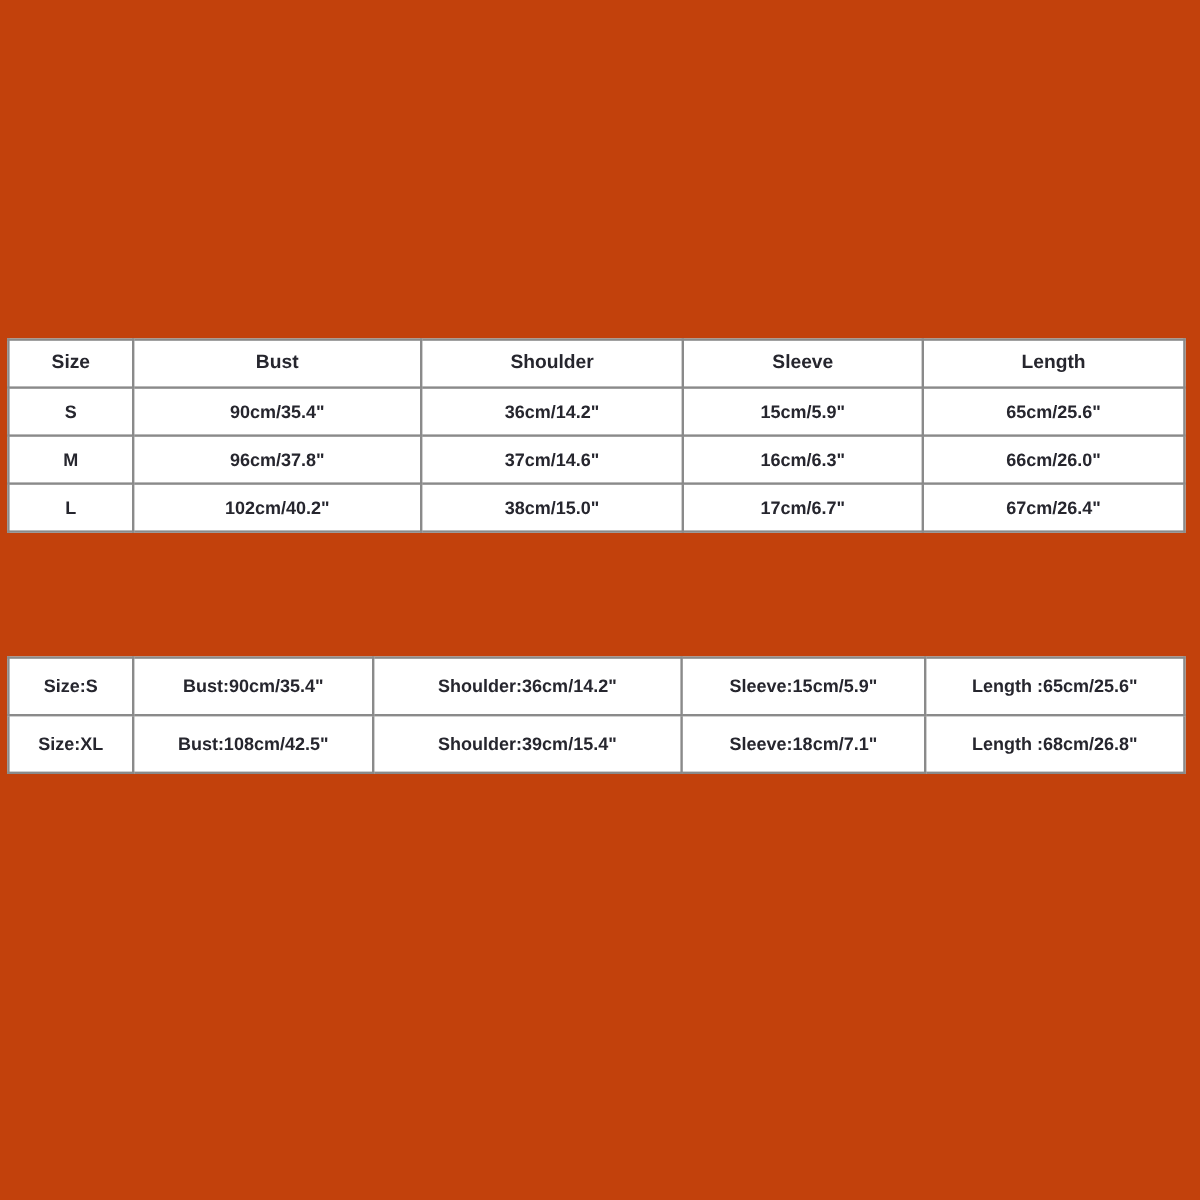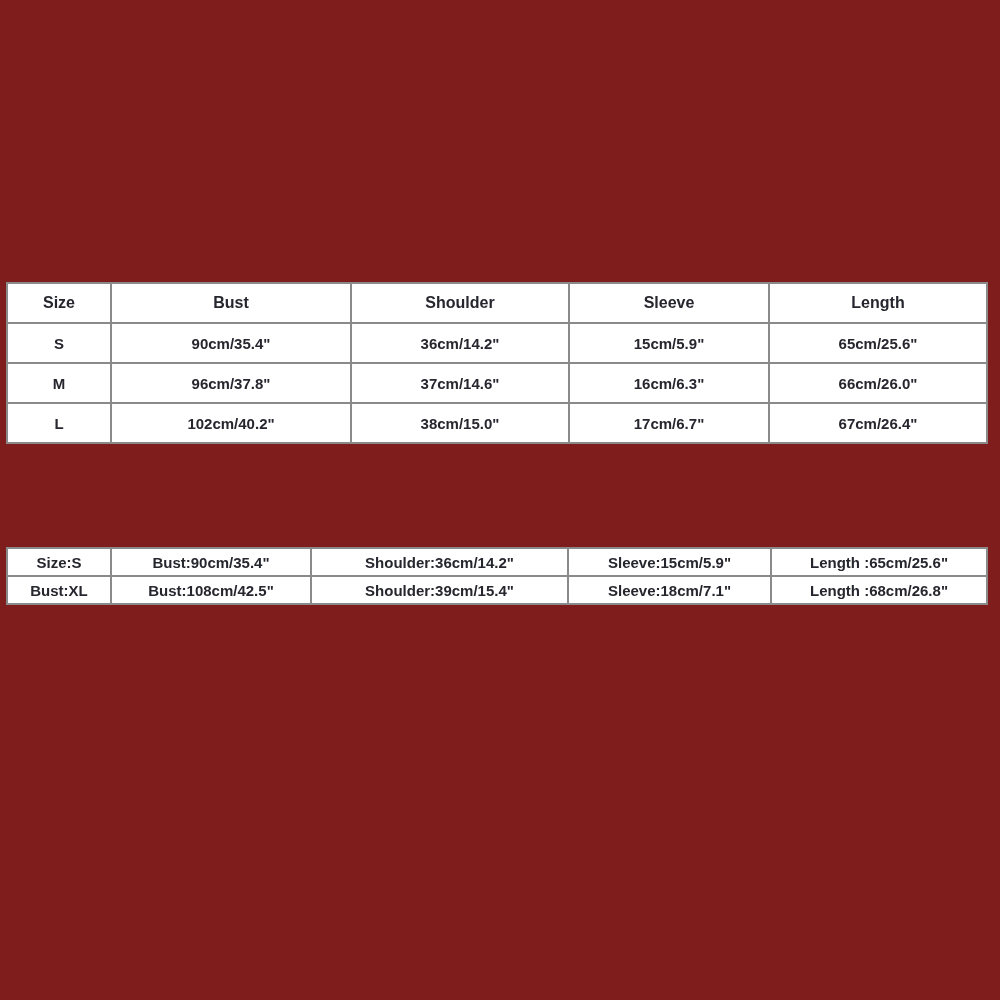--- a/index.html
+++ b/index.html
@@ -4,21 +4,21 @@
 <style>
   html, body {
     margin: 0;
     padding: 0;
     background: #ffffff;
   }
   .page {
     position: relative;
     width: 1000px;
     height: 1000px;
-    background: #7f1d1d;
+    background: #c2410c;
     font-family: "Liberation Sans", sans-serif;
     overflow: hidden;
   }
   table.size-chart {
     position: absolute;
     border-collapse: collapse;
     table-layout: fixed;
     background: #ffffff;
   }
   table.size-chart td, table.size-chart th {
@@ -39,21 +39,21 @@
     left: 6px;
     top: 282px;
     width: 980px;
   }
   #table-top tr { height: 40px; }
   #table-bottom {
     left: 6px;
     top: 547px;
     width: 980px;
   }
-  #table-bottom tr { height: 28px; margin-left: 46px; }
+  #table-bottom tr { height: 48px; margin-left: 46px; }
 </style>
 </head>
 <body>
 
 <div class="page">
 
   <table id="table-top" class="size-chart">
     <colgroup>
         <col style="width: 104px;">
         <col style="width: 240px;">
@@ -105,21 +105,21 @@
       </colgroup>
     <tbody>
         <tr>
           <td>Size:S</td>
           <td>Bust:90cm/35.4"</td>
           <td>Shoulder:36cm/14.2"</td>
           <td>Sleeve:15cm/5.9"</td>
           <td>Length :65cm/25.6"</td>
         </tr>
         <tr>
-          <td>Bust:XL</td>
+          <td>Size:XL</td>
           <td>Bust:108cm/42.5"</td>
           <td>Shoulder:39cm/15.4"</td>
           <td>Sleeve:18cm/7.1"</td>
           <td>Length :68cm/26.8"</td>
         </tr>
       </tbody>
   </table>
 
 </div>
 

